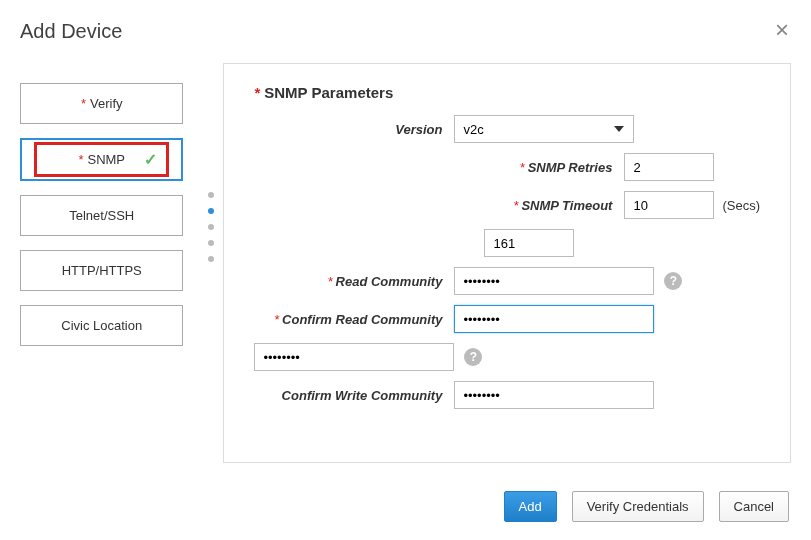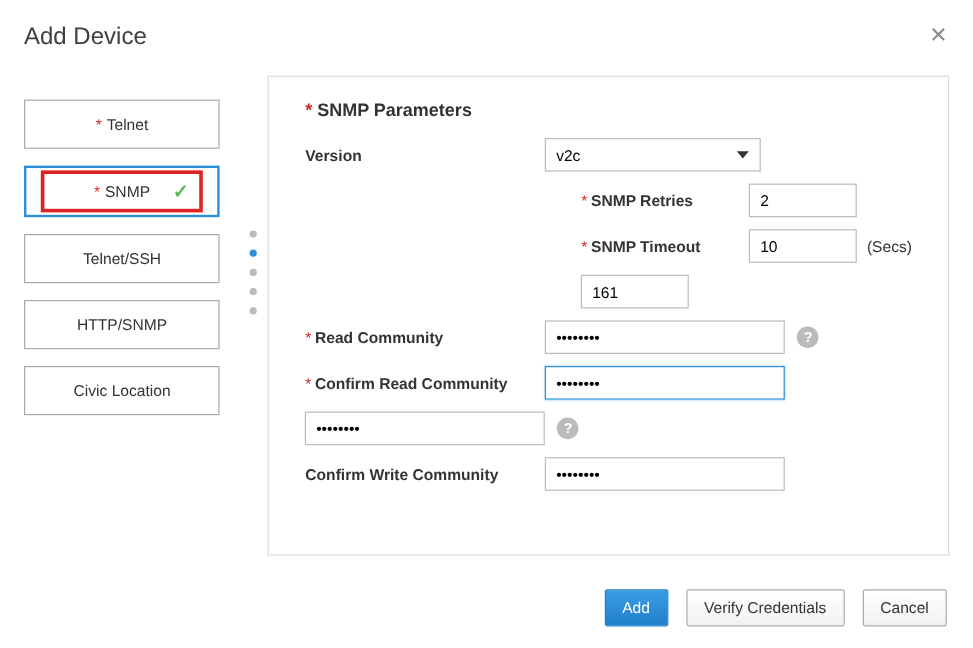--- a/index.html
+++ b/index.html
@@ -14,21 +14,21 @@
   .sidebar-item .check { color: #5cb85c; font-size: 16px; position: absolute; right: 24px; font-weight: bold; }
   .req-star { color: #d22; margin-right: 4px; }
   .dots { position: absolute; left: 208px; top: 192px; display: flex; flex-direction: column; gap: 10px; }
   .dot { width: 6px; height: 6px; border-radius: 50%; background: #bbb; }
   .dot.active { background: #2b8fd9; }
   .main { flex: 1; border: 1px solid #ddd; margin-left: 40px; padding: 20px 30px 30px 30px; min-height: 400px; }
   .section-title { color: #d22; font-size: 15px; font-weight: bold; margin-bottom: 14px; }
   .section-title .star { color: #d22; margin-right: 4px; }
   .section-title .text { color: #333; }
   .form-row { display: flex; align-items: center; margin-bottom: 10px; }
-  .form-label { width: 200px; padding-right: 12px; font-size: 13px; font-weight: bold; color: #333; }
+  .form-label { width: 200px; text-align: right; padding-right: 12px; font-size: 13px; font-weight: bold; color: #333; font-style: italic; }
   .form-label .star { color: #d22; font-weight: normal; margin-right: 3px; }
   .text-input { border: 1px solid #bbb; padding: 5px 8px; font-size: 13px; height: 28px; }
   .text-input.focused { border: 1px solid #2b8fd9; box-shadow: 0 0 2px rgba(43,143,217,0.5); }
   .sel-wrap { position: relative; display: inline-block; }
   .sel { border: 1px solid #bbb; padding: 5px 30px 5px 8px; font-size: 13px; height: 28px; width: 180px; background: #fff; text-align: left; }
   .sel-caret { position: absolute; right: 10px; top: 50%; transform: translateY(-50%); width: 0; height: 0; border-left: 5px solid transparent; border-right: 5px solid transparent; border-top: 6px solid #333; pointer-events: none; }
   .help-icon { width: 18px; height: 18px; border-radius: 50%; background: #bbb; color: #fff; display: inline-flex; align-items: center; justify-content: center; font-size: 12px; font-weight: bold; margin-left: 10px; cursor: pointer; }
   .suffix { margin-left: 8px; font-size: 13px; color: #333; }
   .footer { position: absolute; bottom: 18px; right: 22px; display: flex; gap: 15px; }
   .btn { border: 1px solid #aaa; background: linear-gradient(#fff,#f2f2f2); padding: 7px 14px; font-size: 13px; color: #333; cursor: pointer; border-radius: 2px; }
@@ -41,32 +41,32 @@
 </head>
 <body>
 
 <div class="title">Add Device</div>
 <div class="close-x">×</div>
 
 <div class="content">
 
   <div class="sidebar">
     <div class="sidebar-item">
-      <span><span class="req-star">*</span><span>Telnet</span></span>
+      <span><span class="req-star">*</span><span>Verify</span></span>
     </div>
     <div class="sidebar-item active">
       <div class="highlight-box"></div>
       <span><span class="req-star">*</span><span>SNMP</span></span>
       <span class="check">✓</span>
     </div>
     <div class="sidebar-item">
       <span>Telnet/SSH</span>
     </div>
     <div class="sidebar-item">
-      <span>HTTP/SNMP</span>
+      <span>HTTP/HTTPS</span>
     </div>
     <div class="sidebar-item">
       <span>Civic Location</span>
     </div>
   </div>
 
   <div class="dots">
     <div class="dot"></div>
     <div class="dot active"></div>
     <div class="dot"></div>

